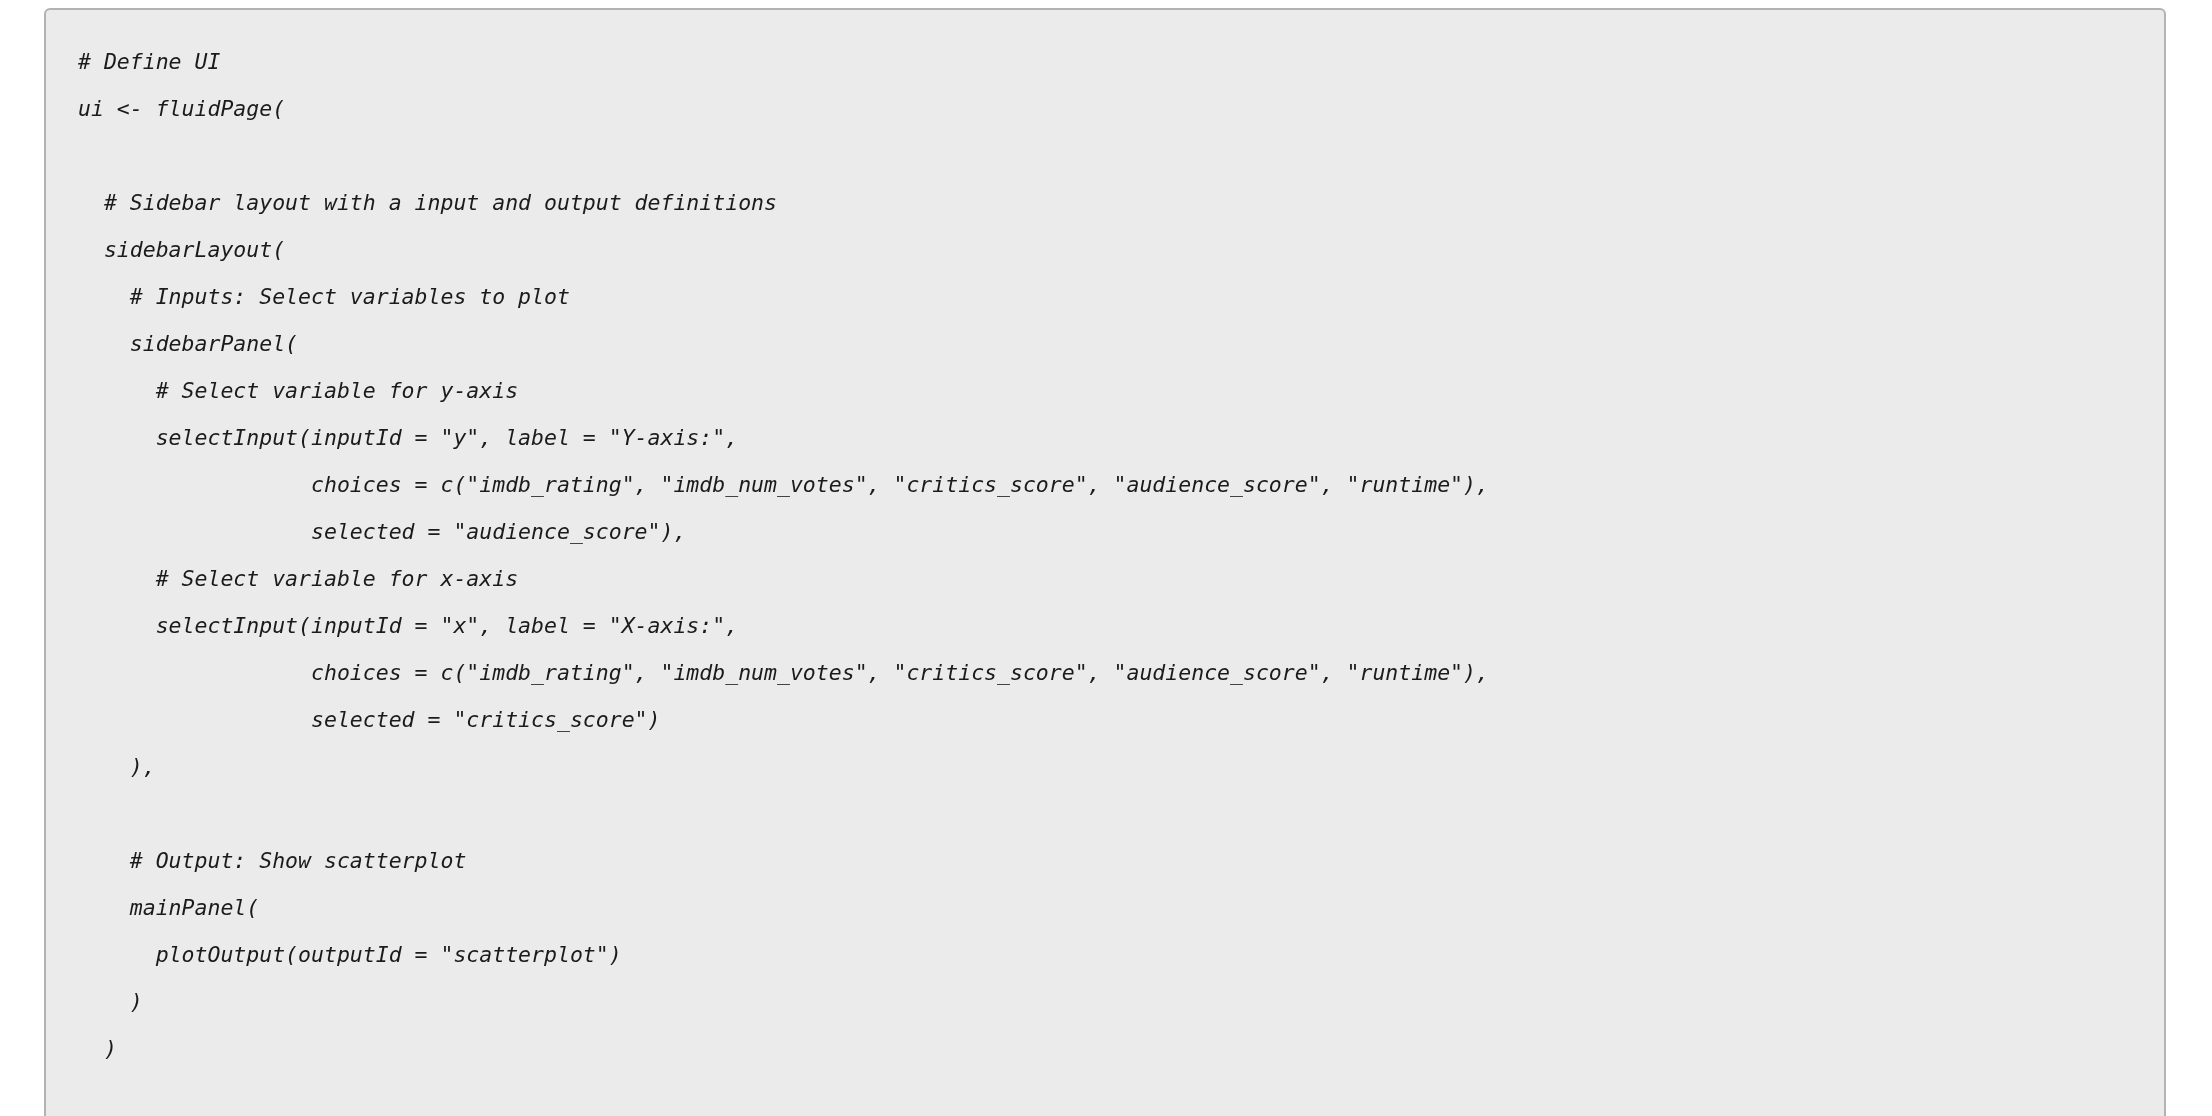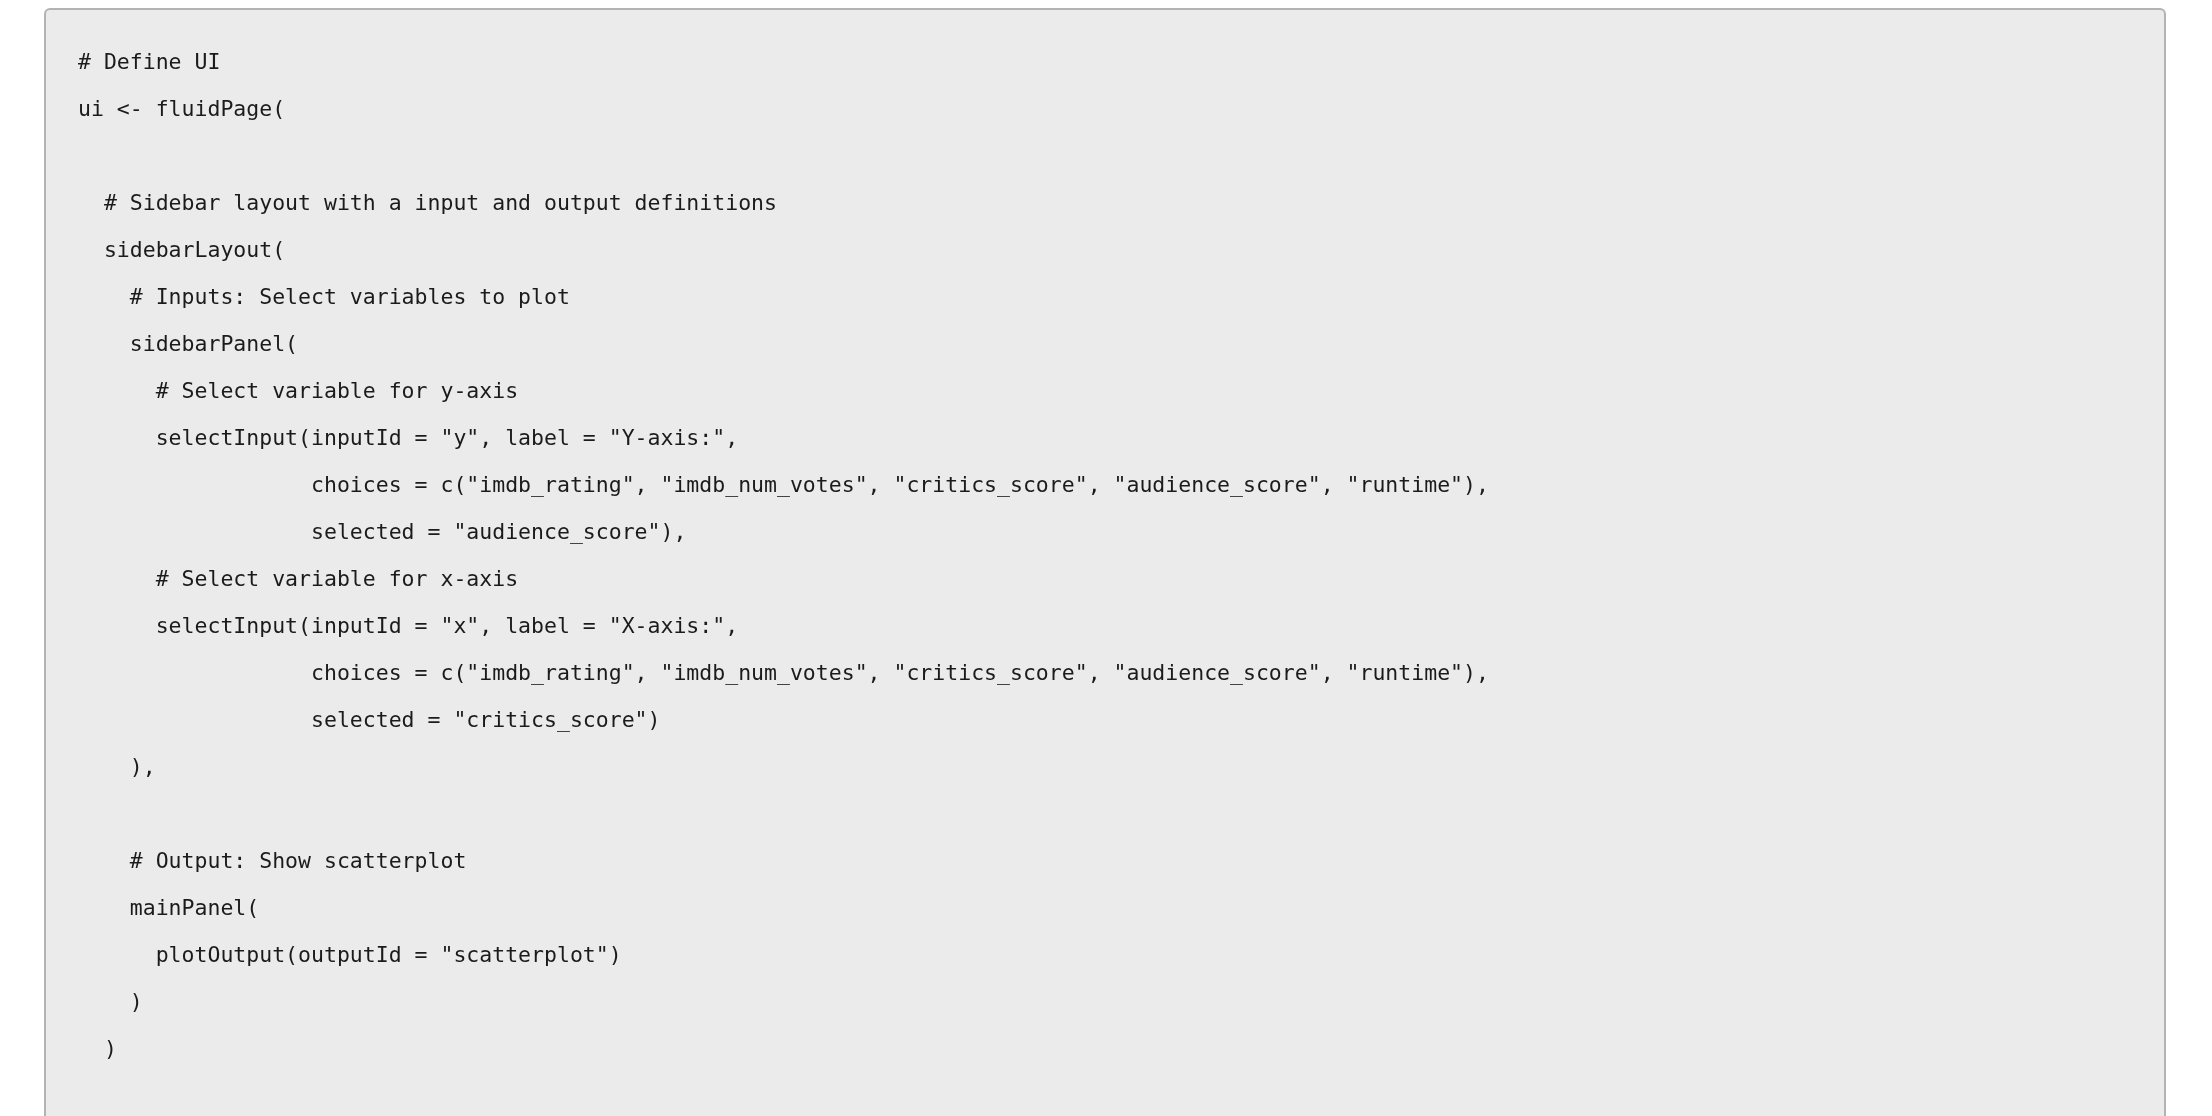--- a/index.html
+++ b/index.html
@@ -1,15 +1,15 @@
 <!DOCTYPE html>
 <html style="--page-bg: #ffffff; --code-bg: #ebebeb; --code-border: #b3b3b3; --code-text: #1b1b1b;"><head>
 <meta charset="utf-8">
 <style>
-  * { margin: 0; padding: 0; box-sizing: border-box; }
+  * { margin: 0; padding: 0; box-sizing: border-box; font-style: italic; }
 
   html, body {
     width: 2212px;
     height: 1116px;
     overflow: hidden;
     background: var(--page-bg, #ffffff);
     font-family: "Liberation Sans", sans-serif;
   }
 
   .page {

